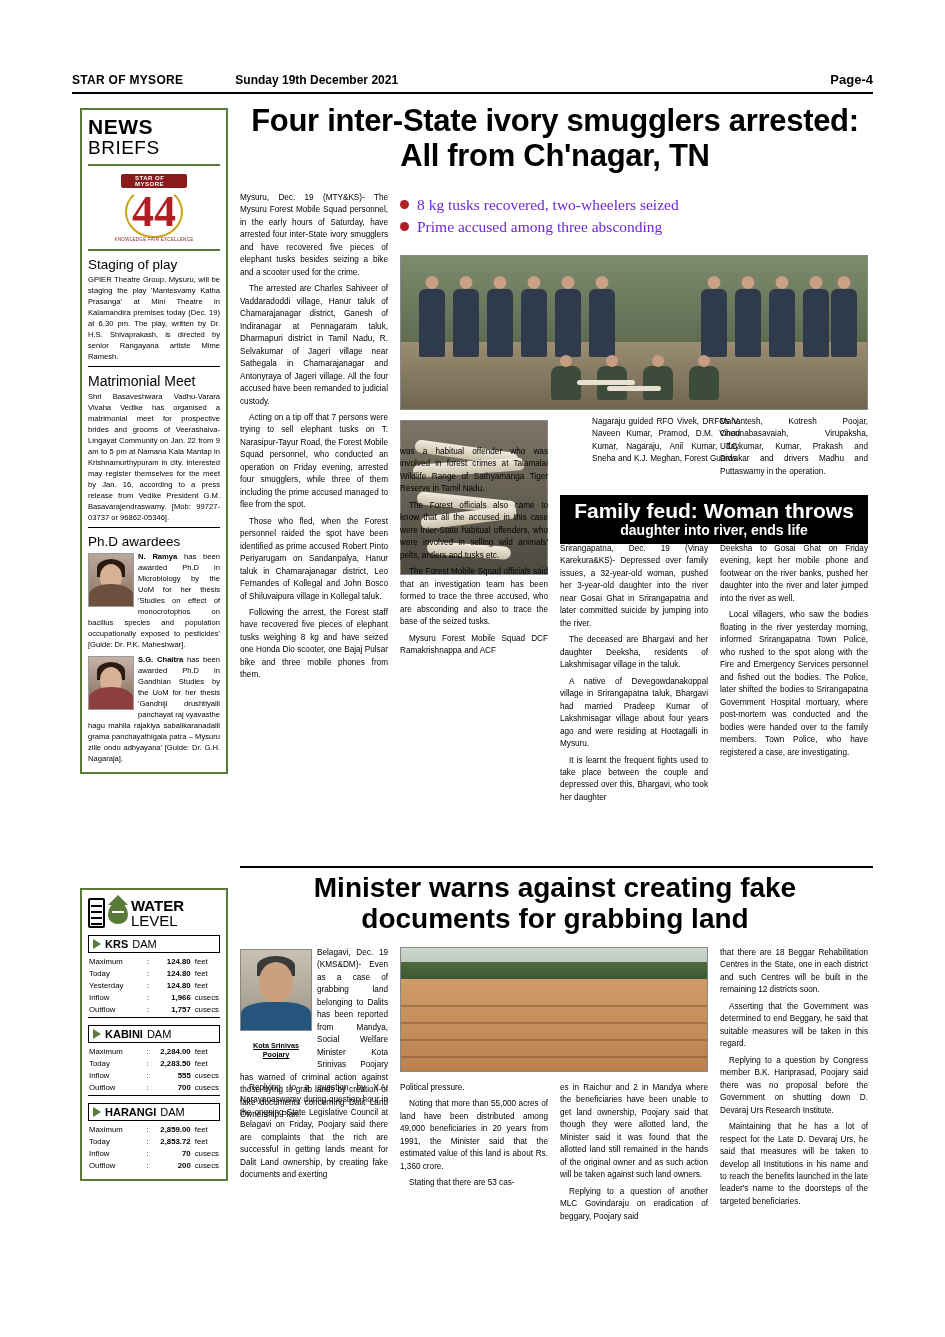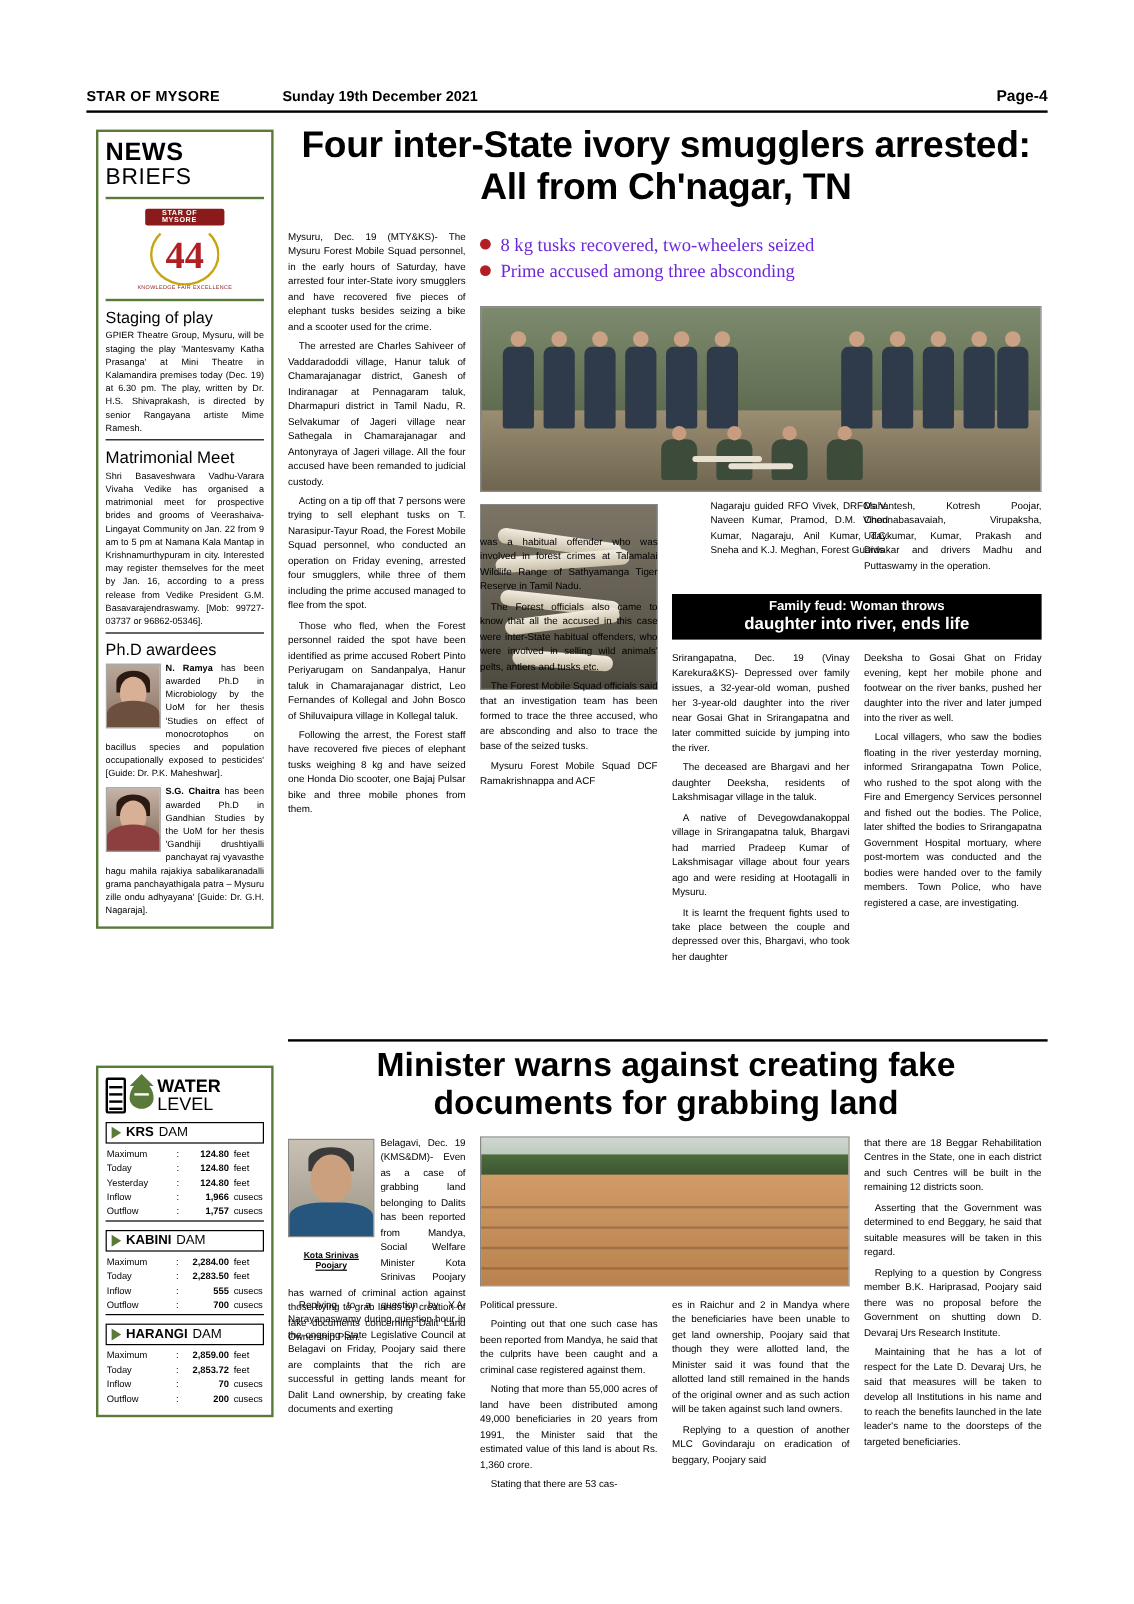--- a/index.html
+++ b/index.html
@@ -57,21 +57,21 @@
     width: 100%; height: 74px; position: relative;
     display:flex; align-items:center; justify-content:center;
     margin-top: 4px;
   }
   .emblem .ribbon {
     position:absolute; top:4px; left:50%; transform:translateX(-50%);
     background:#8b1a1a; color:#fff; font-size:6px; font-weight:bold;
     padding:1px 14px; letter-spacing:.5px; border-radius:2px;
   }
   .emblem .bignum {
-    font-size: 32px; font-weight: bold; color:#b01f24;
+    font-size: 44px; font-weight: bold; color:#b01f24;
     line-height:1; margin-top:10px; font-family:"Liberation Serif", serif;
   }
   .emblem .sub {
     position:absolute; bottom:2px; left:50%; transform:translateX(-50%);
     font-size:4.5px; color:#8b1a1a; letter-spacing:.3px; white-space:nowrap;
   }
   .emblem .wreath {
     position:absolute; top:16px; left:50%; transform:translateX(-50%);
     width:58px; height:52px; border:2px solid #c8a415; border-radius:50%;
     border-top-color:transparent;
@@ -231,21 +231,21 @@
     position:absolute; height:13px; background:linear-gradient(#f2ece0,#c9bfa9);
     border-radius:8px; transform-origin:left center;
   }
 
   
   .banner {
     position:absolute; left:560px; top:495px; width:308px;
     background:#000; color:#fff; text-align:center;
     padding:4px 6px 6px; font-weight:bold;
   }
-  .banner .l1 { font-size:11px; line-height:1.1; }
+  .banner .l1 { font-size:21px; line-height:1.1; }
   .banner .l2 { font-size:14px; line-height:1.15; }
 
   .a2c1 { position:absolute; left:560px; top:543px; width:148px; }
   .a2c2 { position:absolute; left:720px; top:543px; width:148px; }
 
   
   .rule-mid {
     position:absolute; left:240px; top:866px; right:72px; height:2px; background:#000;
   }
   .headline2 {
@@ -612,21 +612,20 @@
     <div class="trees"></div>
     <div class="soil"></div>
     <div class="furrow" style="top:46%"></div>
     <div class="furrow" style="top:60%"></div>
     <div class="furrow" style="top:74%"></div>
     <div class="furrow" style="top:88%"></div>
   </div>
 
   <div class="a3c2 col-text" style="left:400px;">
     <p class="first">Political pressure.</p>
-    <p>Pointing out that one such case has been reported from Mandya, he said that the culprits have been caught and a criminal case registered against them.</p>
     <p>Noting that more than 55,000 acres of land have been distributed among 49,000 beneficiaries in 20 years from 1991, the Minister said that the estimated value of this land is about Rs. 1,360 crore.</p>
     <p>Stating that there are 53 cas-</p>
   </div>
 
   <div class="a3c2 col-text">
     <p class="first">es in Raichur and 2 in Mandya where the beneficiaries have been unable to get land ownership, Poojary said that though they were allotted land, the Minister said it was found that the allotted land still remained in the hands of the original owner and as such action will be taken against such land owners.</p>
     <p>Replying to a question of another MLC Govindaraju on eradication of beggary, Poojary said</p>
   </div>
 
   <div class="a3c3 col-text">

